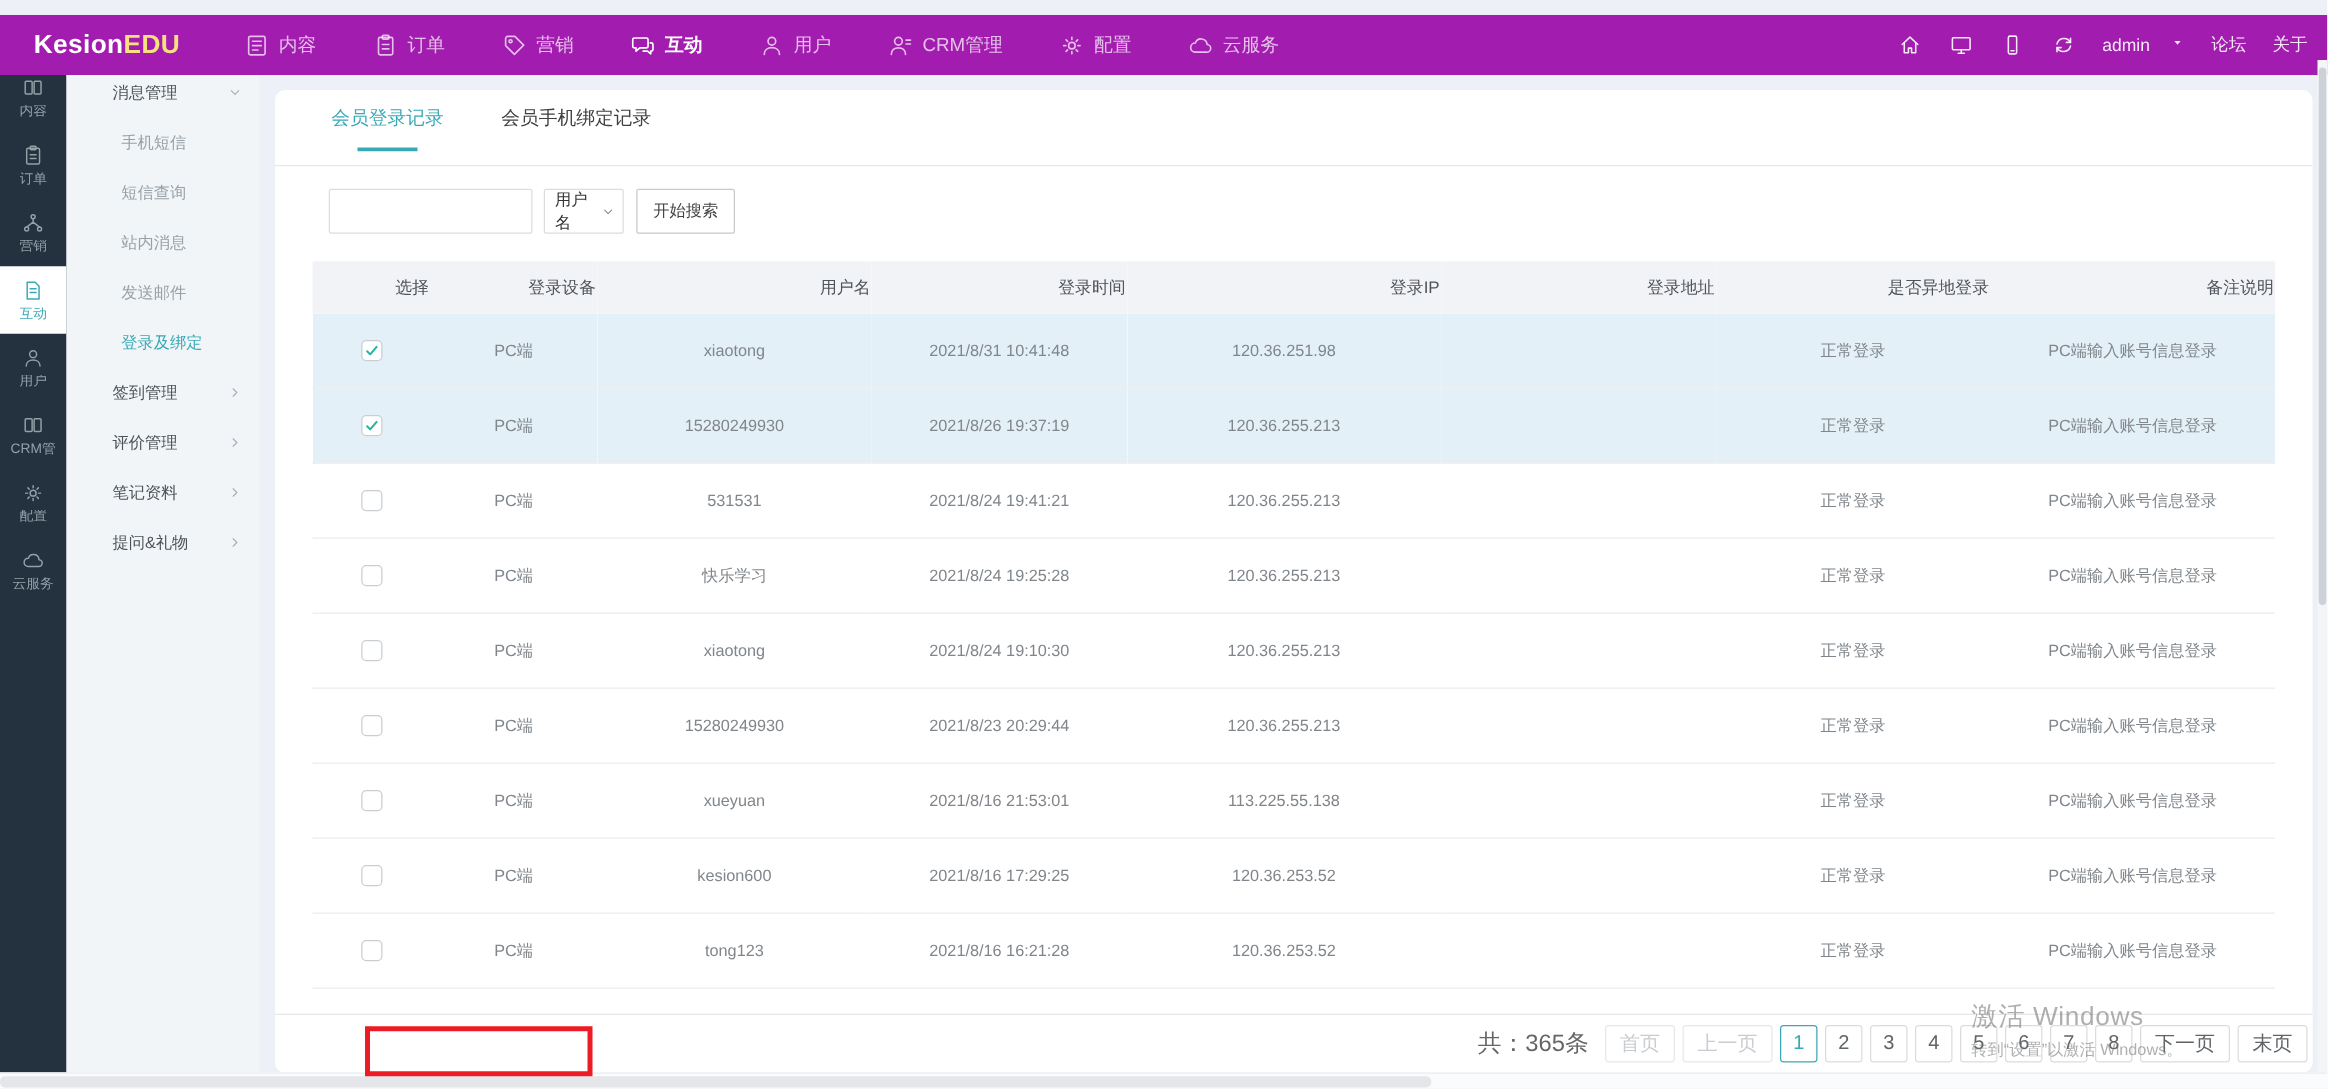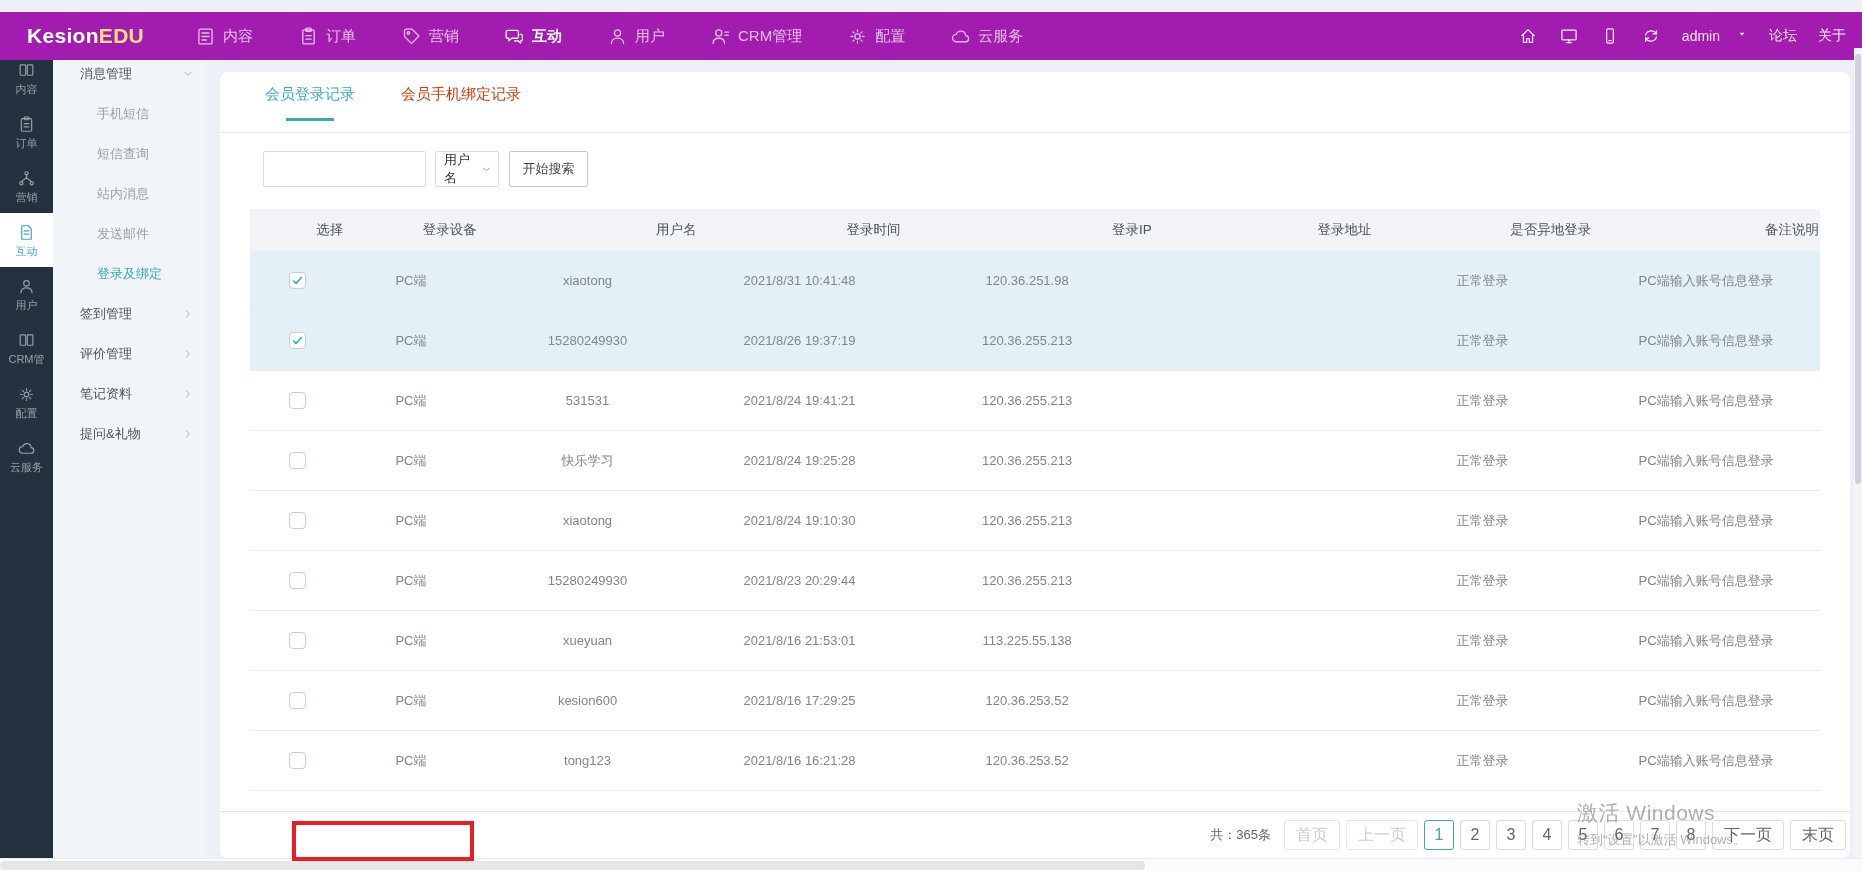--- a/index.html
+++ b/index.html
@@ -21,28 +21,28 @@
   .top-link{cursor:pointer;white-space:nowrap}
   
   .rail{position:absolute;left:0;top:48px;width:53px;height:810px;background:#24323f;display:flex;flex-direction:column;padding-top:3px;box-sizing:border-box;z-index:10}
   .rail-item{height:54px;display:flex;flex-direction:column;align-items:center;justify-content:center;gap:4px;color:#93a0a8;cursor:pointer}
   .rail-item .ic{width:19px;height:19px}
   .rail-label{font-size:11px;line-height:1;white-space:nowrap;max-width:52px;overflow:hidden}
   .rail-item.active{background:#ffffff;color:#3aa9b6}
   
   .submenu{position:absolute;left:53px;top:48px;width:154px;height:810px;background:#f1f5f8;padding-top:6px;box-sizing:border-box;z-index:9}
   .menu-item{height:40px;display:flex;align-items:center;font-size:13px;cursor:pointer;position:relative}
-  .menu-item.parent{padding-left:27px;color:#4d5359}
+  .menu-item.parent{padding-left:37px;color:#4d5359}
   .menu-item.child{padding-left:44px;color:#99a1a8}
   .menu-item.child.active{color:#3aa9b6}
   .menu-chevron{position:absolute;right:13px;top:14px;width:12px;height:12px;color:#a7aeb4}
   
   .card{position:absolute;left:220px;top:72px;width:1630px;height:786px;background:#ffffff;border-radius:8px;overflow:hidden;z-index:5}
   .tabs{height:61px;display:flex;align-items:center;padding-left:45px;gap:46px;border-bottom:1px solid #e8e8e8;box-sizing:border-box}
-  .tab{position:relative;font-size:15px;color:#c2410c;padding-bottom:16px;cursor:pointer;white-space:nowrap}
+  .tab{position:relative;font-size:15px;color:#404040;padding-bottom:16px;cursor:pointer;white-space:nowrap}
   .tab.active{color:#3aa9b6}
   .tab .underline{display:none}
   .tab.active .underline{display:block;position:absolute;left:50%;transform:translateX(-50%);bottom:-1px;width:48px;height:3px;background:#3aa9b6}
   .search-row{margin:18px 0 0 43px;display:flex;align-items:center}
   .search-input{width:163px;height:36px;box-sizing:border-box;border:1px solid #dcdcdc;border-radius:2px;padding:0 8px;font-size:13px;color:#333;outline:none;font-family:inherit}
   .select{margin-left:9px;width:64px;height:36px;box-sizing:border-box;border:1px solid #dcdcdc;border-radius:2px;display:flex;align-items:center;justify-content:space-between;padding:0 6px 0 8px;font-size:13px;color:#333;cursor:pointer;background:#fff}
   .select .ic{width:11px;height:11px;color:#888}
   .btn-search{margin-left:10px;width:79px;height:36px;box-sizing:border-box;border:1px solid #c9c9c9;background:#fff;border-radius:2px;font-size:13px;color:#444;cursor:pointer;font-family:inherit}
   
   .table-wrap{margin:22px 30px 0}
@@ -51,21 +51,21 @@
   tbody td{height:57px;font-size:13px;color:#80868b;text-align:center;border-bottom:1px solid #ececec;overflow:hidden;white-space:nowrap}
   tbody tr.checked{background:#e4f0f8}
   .cb{display:inline-block;width:17px;height:17px;box-sizing:border-box;border:1px solid #c9ced3;border-radius:4px;background:#fff;position:relative;cursor:pointer;vertical-align:middle}
   .cb .cbk{position:absolute;left:1px;top:1px;width:13px;height:13px;color:#26b3a3}
   
   .card-footer{position:absolute;left:0;right:0;bottom:0;height:47px;background:#fff;border-top:1px solid #e5e8eb;display:flex;align-items:center;padding:0 4px 0 9px;box-sizing:border-box;z-index:6}
   .foot-left{display:flex;align-items:center}
   .selall-label{font-size:13px;color:#555;margin-left:6px}
   .btn-del{margin-left:29px;width:140px;height:30px;box-sizing:border-box;border:1px solid #c9c9c9;background:#fff;font-size:13px;color:#555;cursor:pointer;font-family:inherit}
   .foot-right{margin-left:auto;display:flex;align-items:center;gap:6px}
-  .total{font-size:13px;color:#666;margin-right:7px;white-space:nowrap}
+  .total{font-size:19px;color:#666;margin-right:7px;white-space:nowrap}
   .pg{min-width:30px;height:30px;box-sizing:border-box;padding:0 5px;border:1px solid #dcdcdc;background:#fff;border-radius:3px;font-size:16px;color:#5f6569;display:flex;align-items:center;justify-content:center;cursor:pointer;white-space:nowrap}
   .pg.wide{padding:0 11px}
   .pg.disabled{color:#c9cdd1;border-color:#e5e7ea;cursor:default}
   .pg.active{color:#3aa9b6;border-color:#3aa9b6}
   
   .red-box{position:absolute;left:292px;top:821px;width:182px;height:40px;box-sizing:border-box;border:4px solid #ec1c24;z-index:40;pointer-events:none}
   .watermark{position:absolute;left:1577px;top:799px;z-index:45;color:rgba(118,118,118,.58);pointer-events:none;white-space:nowrap}
   .wm1{font-size:21px;letter-spacing:.5px}
   .wm2{font-size:13px;margin-top:4px}
   

